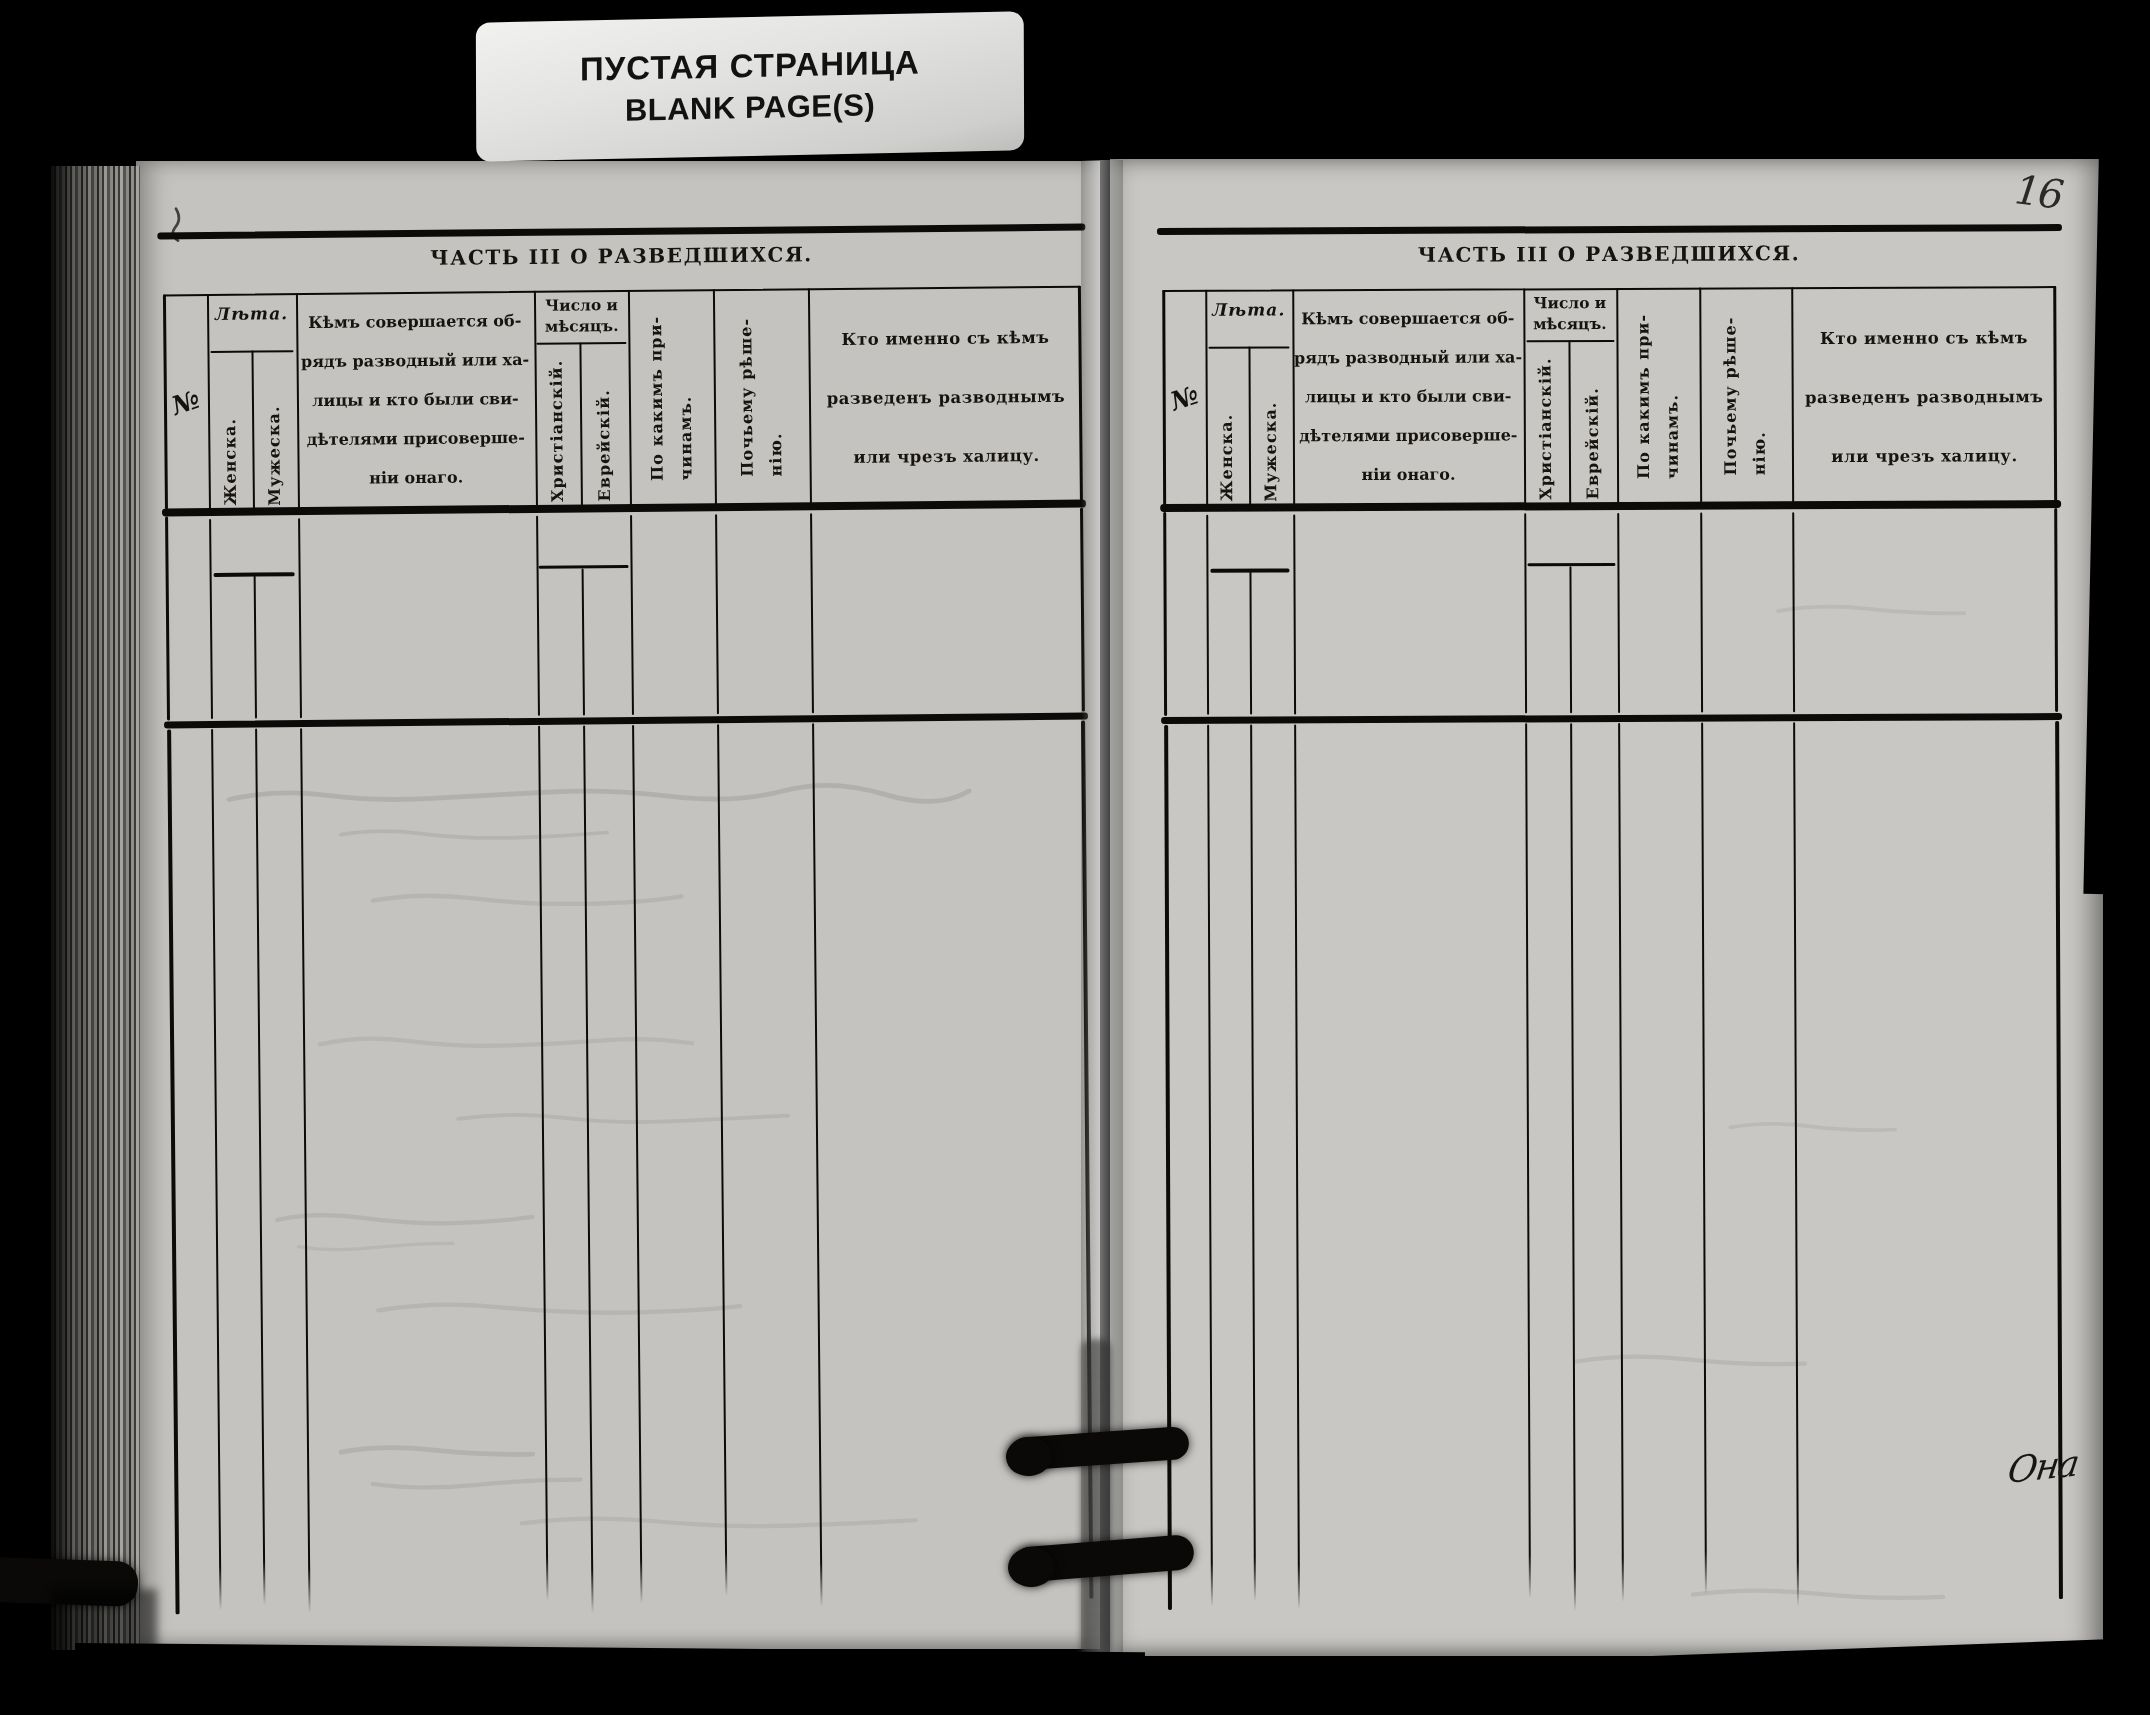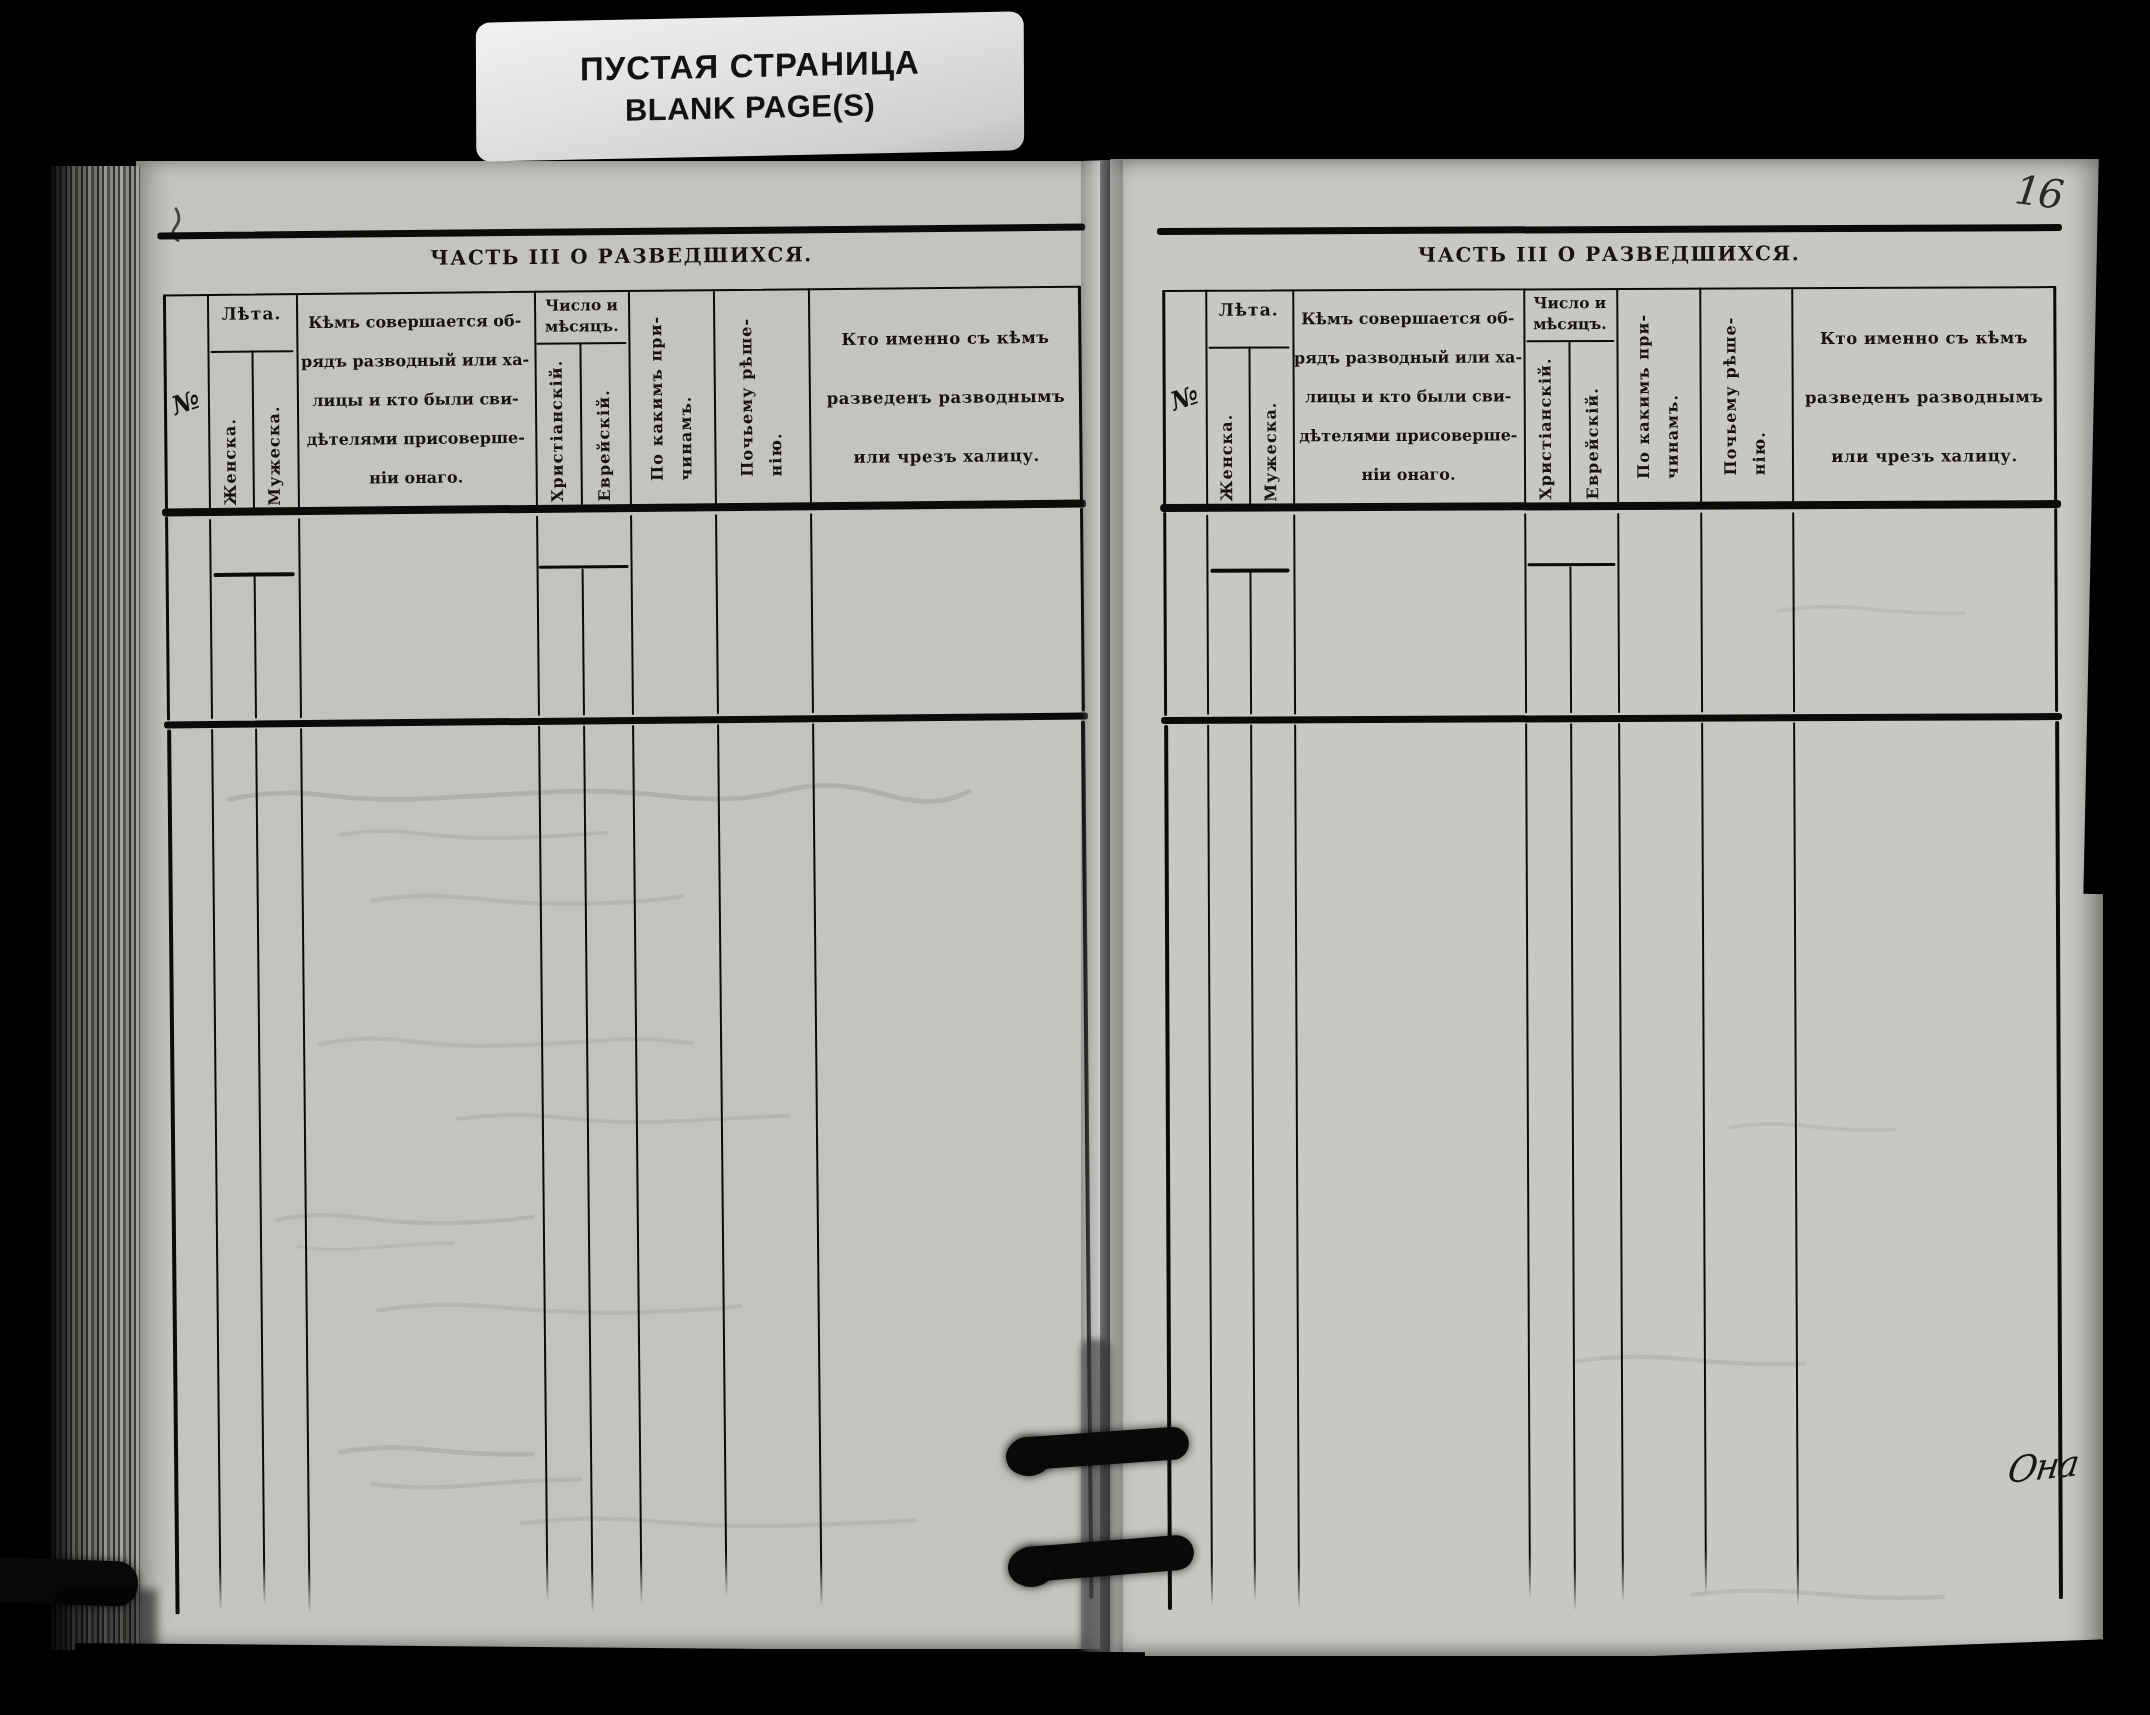--- a/index.html
+++ b/index.html
@@ -1,20 +1,20 @@
 <!DOCTYPE html>
 <html style="font-size:8.5px"><head>
 <meta charset="utf-8">
 <style>
   html,body{margin:0;padding:0;background:#000;}
   #stage{position:relative;width:2151px;height:1715px;background:#000;overflow:hidden;
          font-family:"DejaVu Serif", serif;}
   .abs{position:absolute;}
   .paper{position:absolute;background:#c6c5c1;}
-  .ink{color:#141210;}
+  .ink{color:#141210;font-style:italic;}
   .tbl-title{position:absolute;text-align:center;font-weight:bold;color:#17140f;
              letter-spacing:1.6px;white-space:nowrap;}
   .hblock{position:absolute;display:flex;flex-direction:column;align-items:center;
           justify-content:flex-start;color:#17140f;font-weight:bold;}
   .hblock div{white-space:nowrap;}
   .vcell{position:absolute;display:flex;justify-content:center;color:#17140f;font-weight:bold;}
   .vtext{writing-mode:vertical-rl;transform:rotate(180deg);white-space:nowrap;
          letter-spacing:1.1px;line-height:1.55;}
   .num-mark{font-style:italic;transform:rotate(-18deg);}
   .banner{position:absolute;left:476px;top:17px;width:548px;height:139px;

